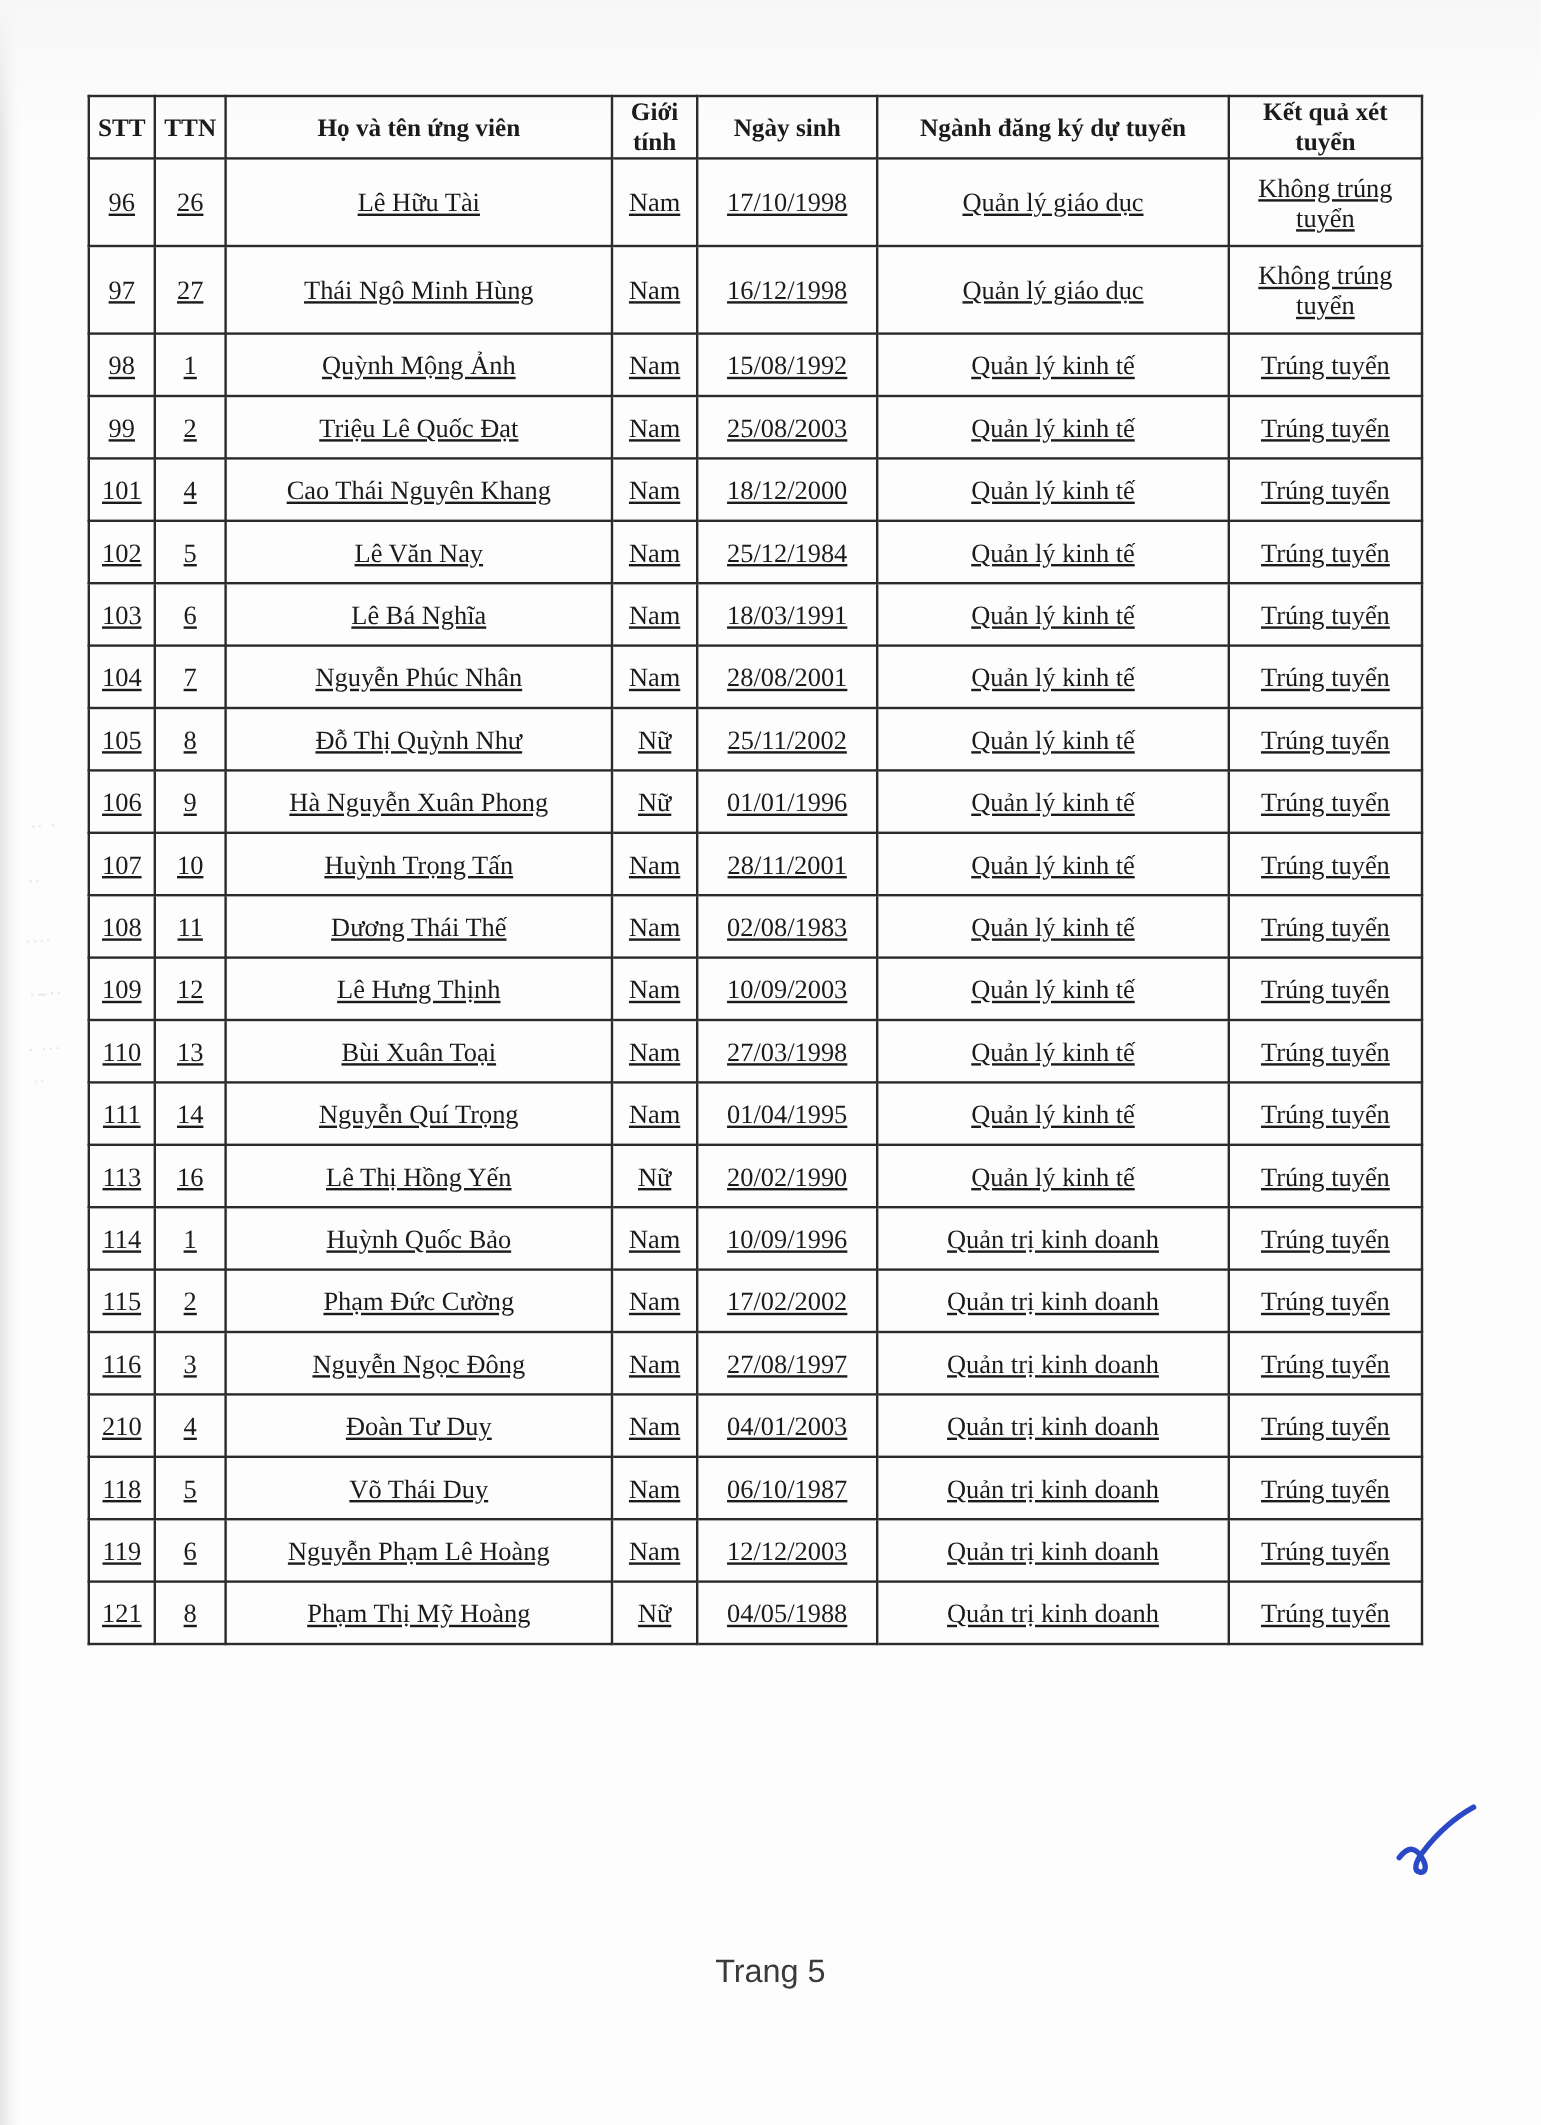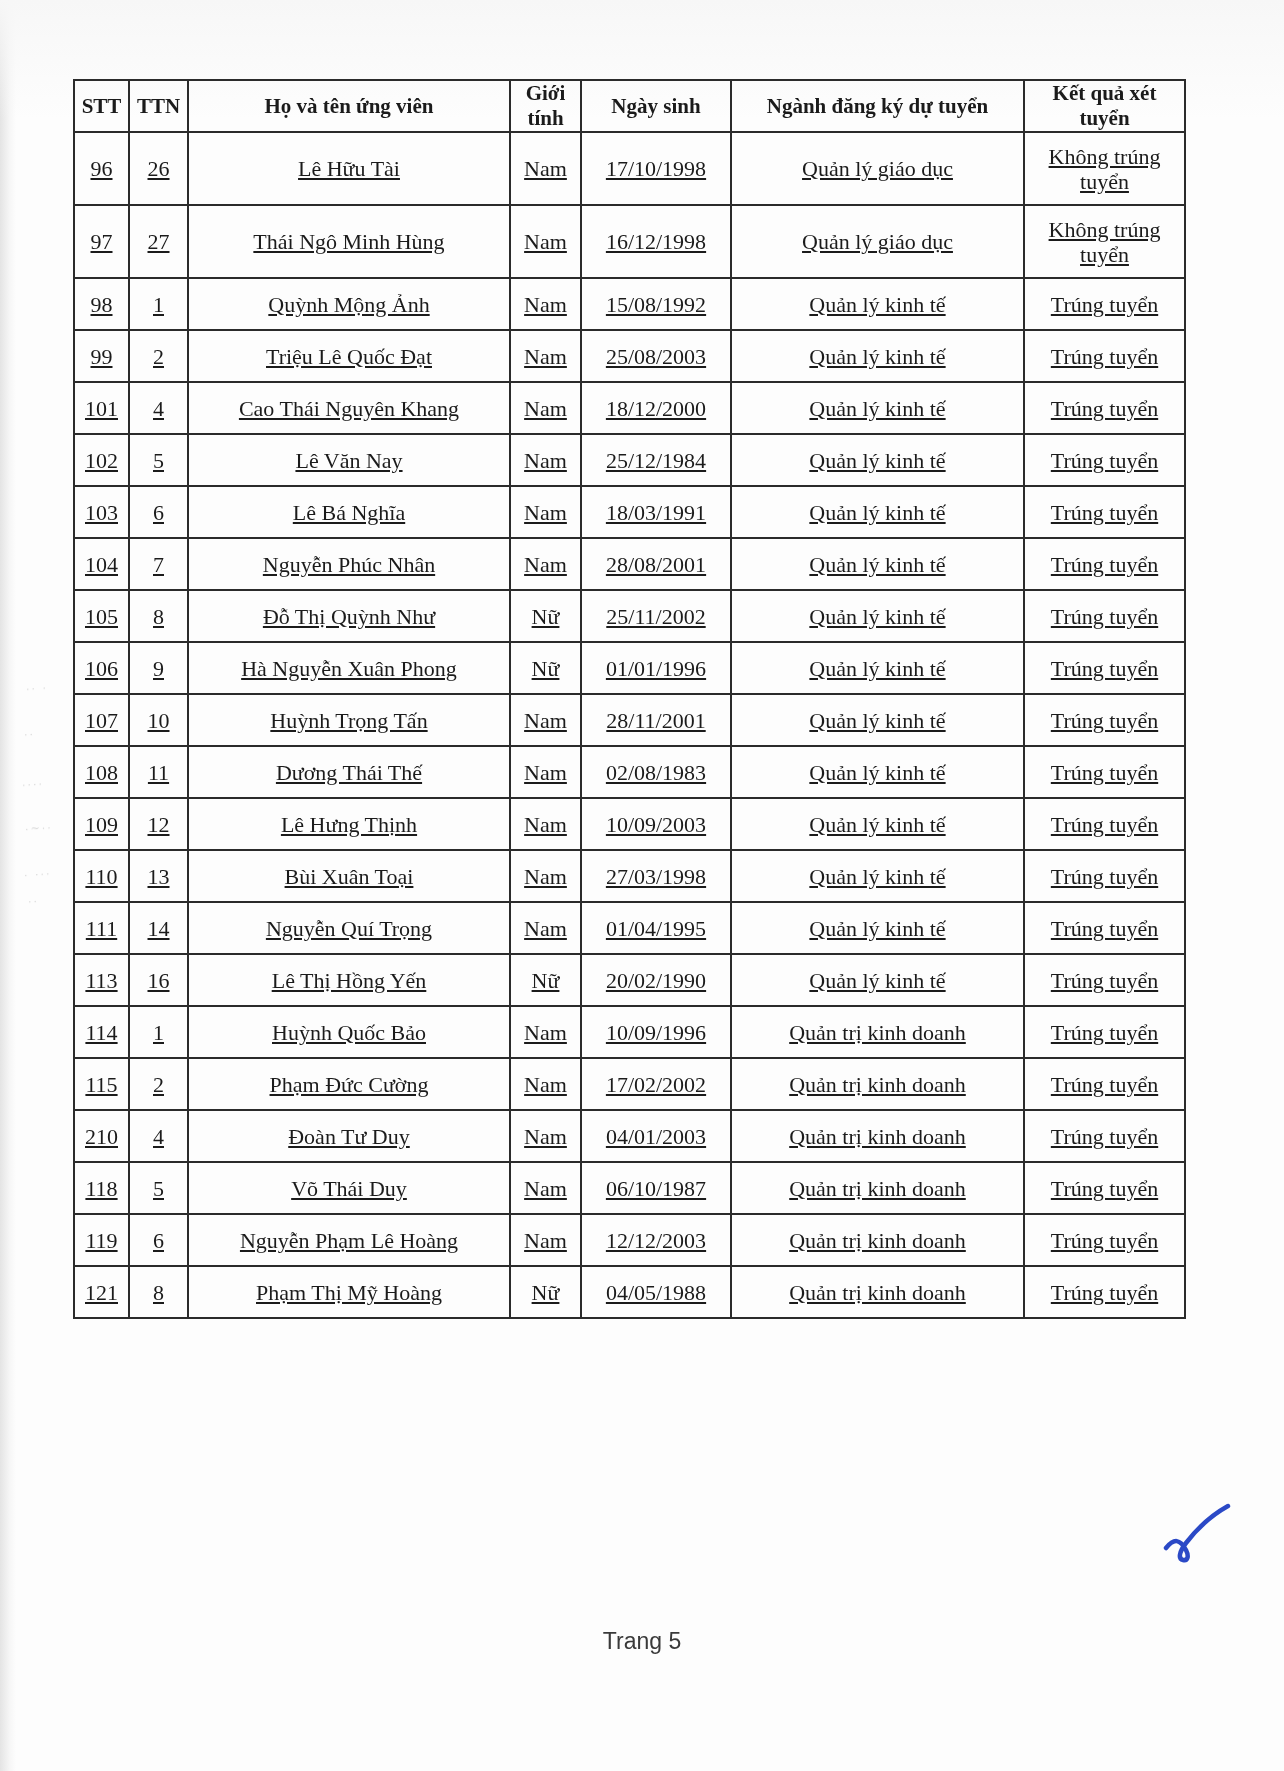--- a/index.html
+++ b/index.html
@@ -59,21 +59,21 @@
     font-size:11px;
     letter-spacing:2px;
     filter:blur(0.6px);
     font-family:"DejaVu Sans",sans-serif;
     transform:rotate(-4deg);
   }
   .page-number {
     position:absolute; left:492px; top:1628px; width:300px;
     text-align:center;
     font-family:"Liberation Sans","DejaVu Sans",sans-serif;
-    font-size:23px;
+    font-size:27px;
     color:#3a3a3a;
   }
 </style>
 </head>
 <body>
 
 <div class="scan-edge-left"></div>
 <div class="scan-shade-top"></div>
 
 <table class="results">
@@ -254,20 +254,29 @@
       <tr>
     <td class="cell-stt">115</td>
     <td class="cell-ttn">2</td>
     <td class="cell-name">Phạm Đức Cường</td>
     <td class="cell-gender">Nam</td>
     <td class="cell-dob">17/02/2002</td>
     <td class="cell-major">Quản trị kinh doanh</td>
     <td class="cell-result">Trúng tuyển</td>
   </tr>
       <tr>
+    <td class="cell-stt">116</td>
+    <td class="cell-ttn">3</td>
+    <td class="cell-name">Nguyễn Ngọc Đông</td>
+    <td class="cell-gender">Nam</td>
+    <td class="cell-dob">27/08/1997</td>
+    <td class="cell-major">Quản trị kinh doanh</td>
+    <td class="cell-result">Trúng tuyển</td>
+  </tr>
+      <tr>
     <td class="cell-stt">210</td>
     <td class="cell-ttn">4</td>
     <td class="cell-name">Đoàn Tư Duy</td>
     <td class="cell-gender">Nam</td>
     <td class="cell-dob">04/01/2003</td>
     <td class="cell-major">Quản trị kinh doanh</td>
     <td class="cell-result">Trúng tuyển</td>
   </tr>
       <tr>
     <td class="cell-stt">118</td>

